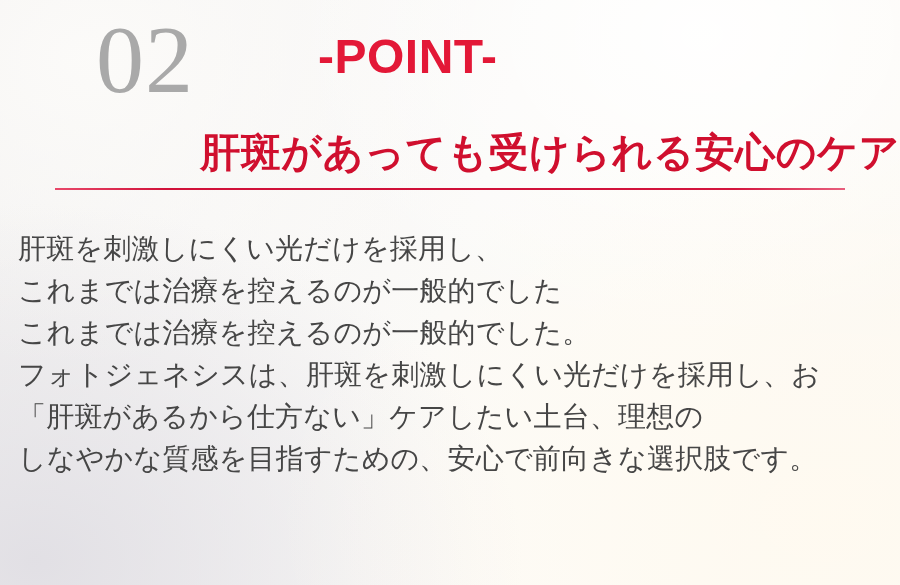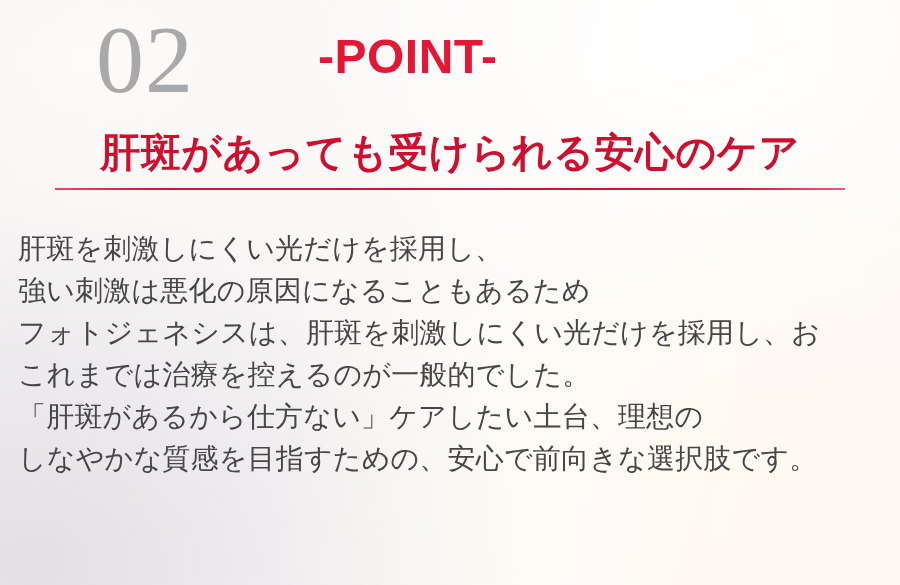--- a/index.html
+++ b/index.html
@@ -69,21 +69,21 @@
     letter-spacing: 0.5px;
     white-space: nowrap;
   }
 
   
   .heading {
     position: absolute;
     left: 0;
     top: 126px;
     width: 900px;
-    text-align: center;
+    text-align: right;
     font-family: "DejaVu Serif", "Liberation Serif", serif;
     font-size: 40px;
     line-height: 52px;
     font-weight: 700;
     color: #d00f2e;
     letter-spacing: 0.5px;
     white-space: nowrap;
   }
 
   .rule {
@@ -122,20 +122,20 @@
     <div class="num-02">02</div>
     <div class="point-label">-POINT-</div>
   </div>
 
   <div class="heading">肝斑があっても受けられる安心のケア</div>
 
   <div class="rule"></div>
 
   <div class="body-copy">
     <div class="body-line">肝斑を刺激しにくい光だけを採用し、</div>
-    <div class="body-line">強い刺激は悪化の原因になることもあるため</div>
+    <div class="body-line">これまでは治療を控えるのが一般的でした</div>
+    <div class="body-line">これまでは治療を控えるのが一般的でした。</div>
     <div class="body-line">フォトジェネシスは、肝斑を刺激しにくい光だけを採用し、お</div>
-    <div class="body-line">これまでは治療を控えるのが一般的でした。</div>
     <div class="body-line">「肝斑があるから仕方ない」ケアしたい土台、理想の</div>
     <div class="body-line">しなやかな質感を目指すための、安心で前向きな選択肢です。</div>
   </div>
 
 </div>
 
 </body></html>

